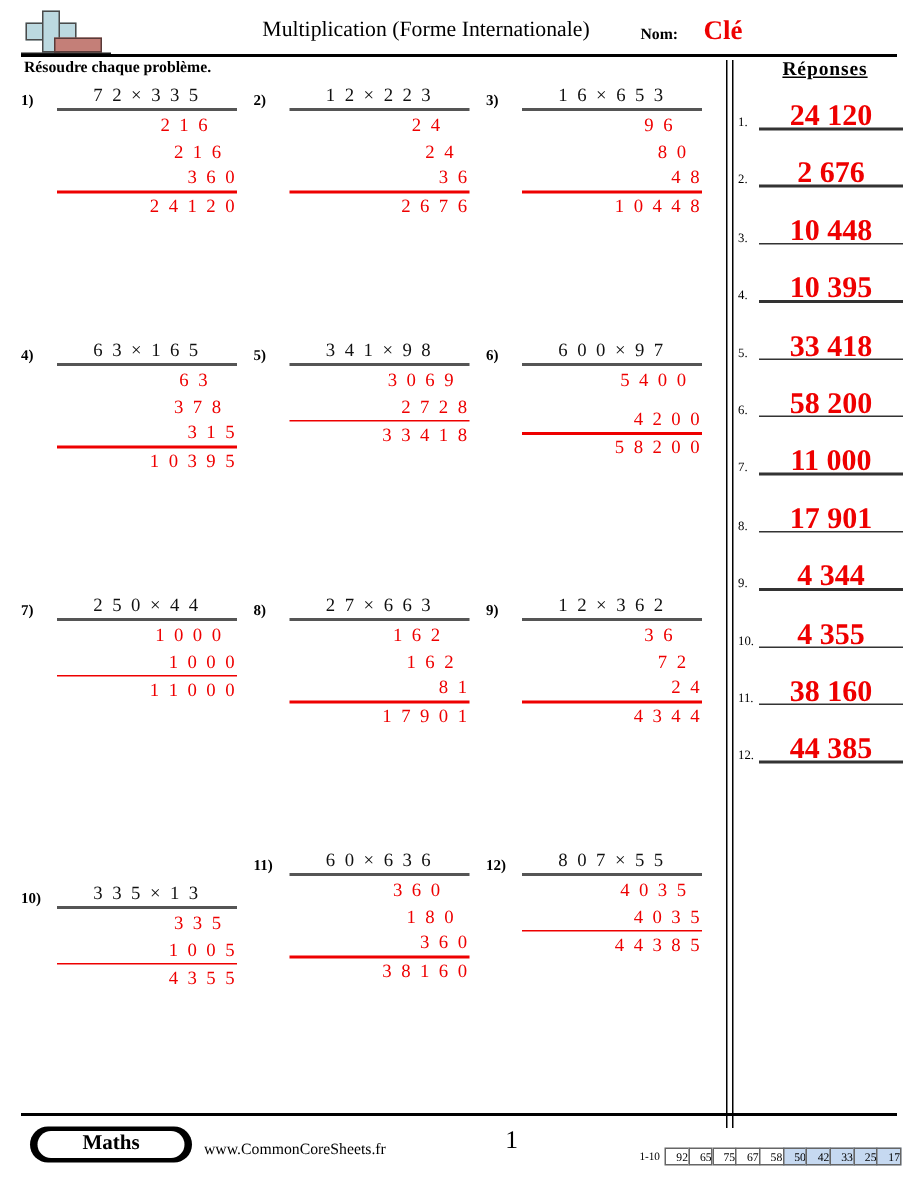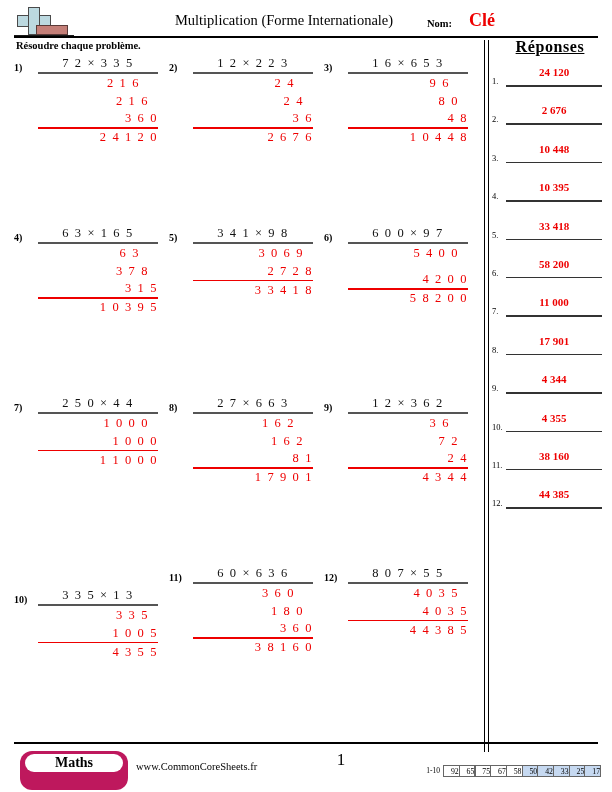--- a/index.html
+++ b/index.html
@@ -111,21 +111,21 @@
     font-size: 10.5px;
     font-weight: bold;
     font-family: "Liberation Serif", serif;
   }
   #answers-title {
     position: absolute;
     left: 500px;
     top: 38px;
     width: 100px;
     text-align: center;
-    font-size: 16px;
+    font-size: 13px;
     font-weight: bold;
     text-decoration: underline;
     letter-spacing: 0.6px;
   }
 
   
   #divider {
     position: absolute;
     left: 484px;
     top: 40px;
@@ -232,21 +232,21 @@
     width: 96px;
     height: 1.5px;
     background: #333;
   }
   .ansval {
     position: absolute;
     left: 14px;
     top: 4px;
     width: 96px;
     text-align: center;
-    font-size: 11px;
+    font-size: 20px;
     font-weight: bold;
     color: #ee0000;
     font-family: "Liberation Serif", serif;
   }
 
   
   #footer-rule {
     position: absolute;
     left: 14px;
     top: 742px;
@@ -259,22 +259,22 @@
     left: 14px;
     top: 748px;
     width: 584px;
     height: 40px;
   }
   #maths-pill {
     position: absolute;
     left: 6px;
     top: 3px;
     width: 108px;
-    height: 39px;
-    background: #be185d;
+    height: 24px;
+    background: #000000;
     border-radius: 12px;
   }
   #maths-pill-inner {
     position: absolute;
     left: 5px;
     top: 3px;
     width: 98px;
     height: 18px;
     background: #fff;
     border-radius: 9px;

